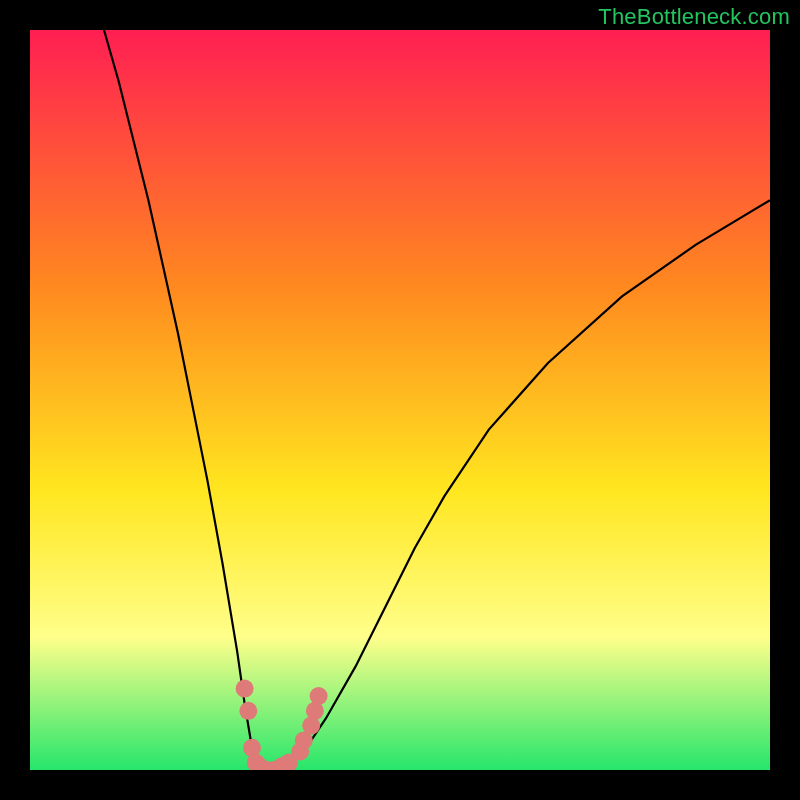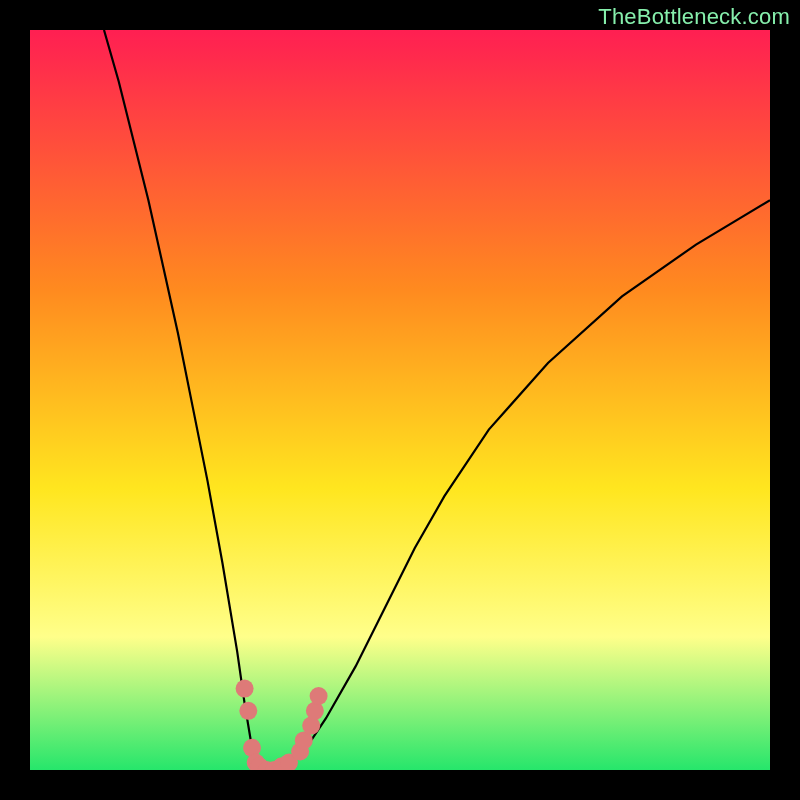--- a/index.html
+++ b/index.html
@@ -21,21 +21,21 @@
     left: 30px;
     top: 30px;
     width: 740px;
     height: 740px;
     overflow: hidden;
   }
   .watermark {
     position: absolute;
     top: 4px;
     right: 10px;
-    color: #86efac;
+    color: #22c55e;
     font-size: 22px;
     letter-spacing: 0.2px;
     font-weight: 500;
   }
   svg { display:block; }
 </style>
 </head>
 <body>
 
 <div class="frame">

